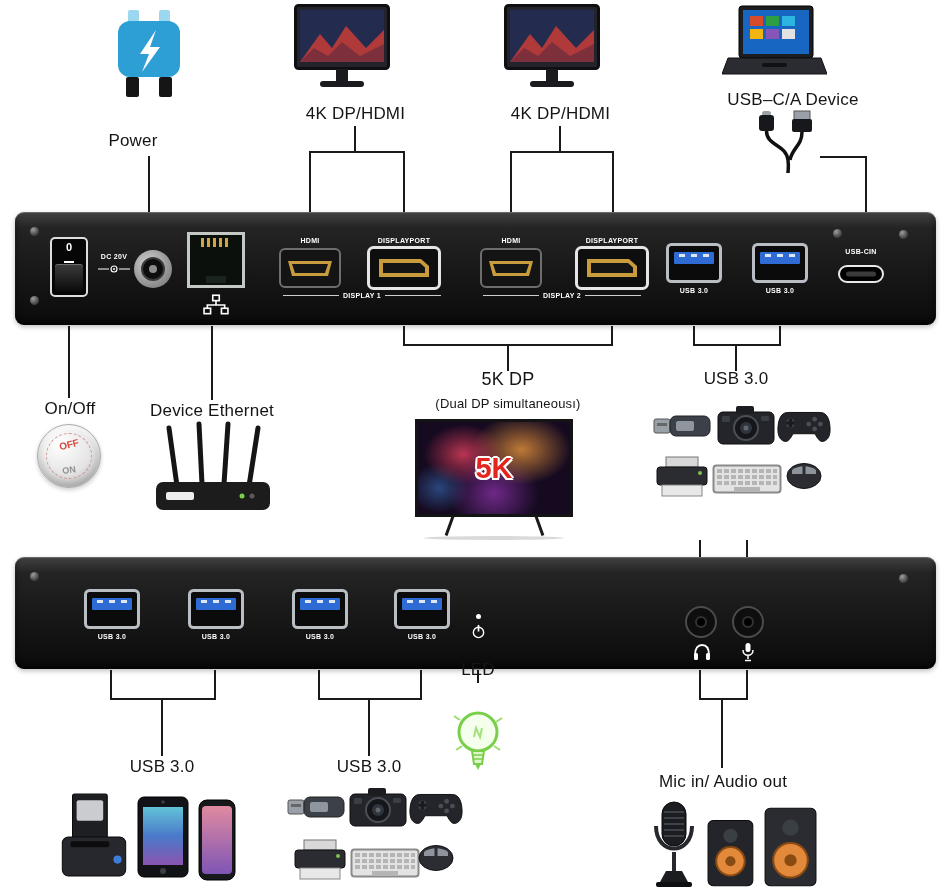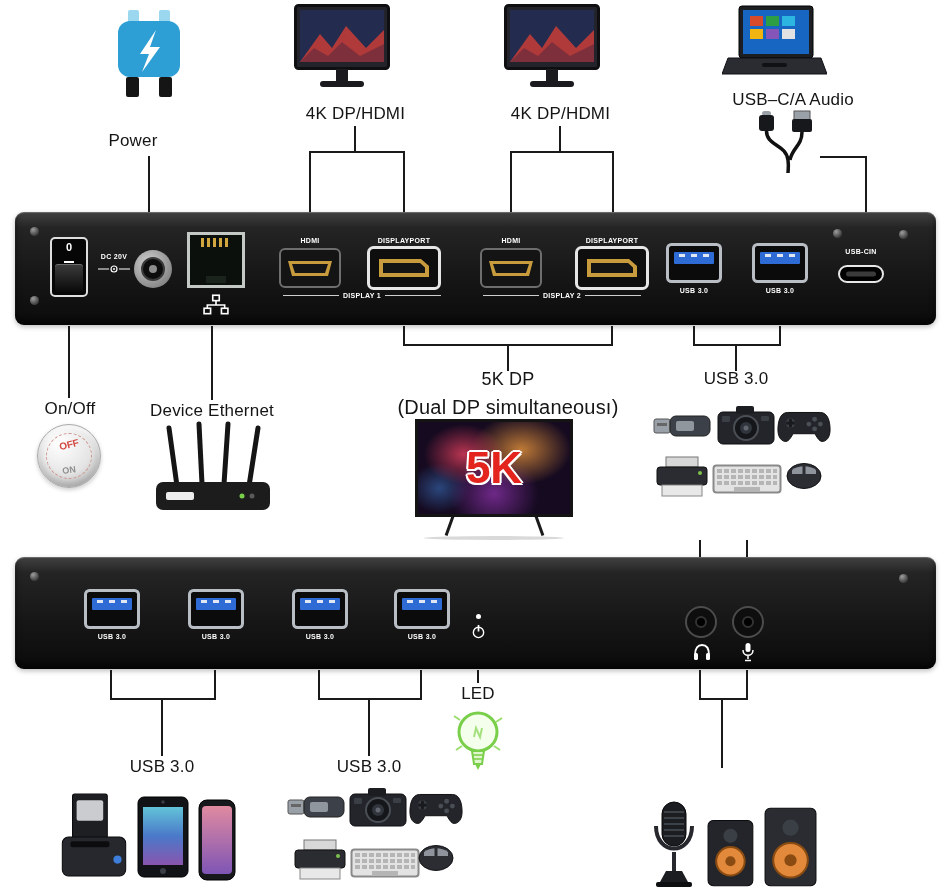--- a/index.html
+++ b/index.html
@@ -39,29 +39,29 @@
         box-shadow:inset 0 -5px 8px rgba(0,0,0,.22),inset 0 3px 4px rgba(255,255,255,.9),0 2px 4px rgba(0,0,0,.2);}
   .btn::before{content:"";position:absolute;inset:8px;border-radius:50%;border:1px dashed #cf968e;}
   .btn .off{position:absolute;top:14px;width:100%;text-align:center;color:#d24a41;font-size:10px;font-weight:700;transform:rotate(-14deg);}
   .btn .on{position:absolute;bottom:12px;width:100%;text-align:center;color:#8f8f8f;font-size:9px;font-weight:700;transform:rotate(-8deg);}
   .tvscr{position:absolute;width:158px;height:98px;border:3px solid #141414;box-sizing:border-box;
         display:flex;align-items:center;justify-content:center;
         background:radial-gradient(40px 30px at 30% 35%,rgba(214,60,90,.85),transparent),
                    radial-gradient(50px 35px at 68% 30%,rgba(233,150,60,.8),transparent),
                    radial-gradient(45px 40px at 50% 78%,rgba(140,50,170,.75),transparent),
                    radial-gradient(30px 25px at 14% 72%,rgba(60,120,200,.55),transparent),#150a20;}
-  .tvscr .k5{font-size:44px;font-weight:700;color:#e3251d;
+  .tvscr .k5{font-size:29px;font-weight:700;color:#e3251d;
         text-shadow:2px 0 #fff,-2px 0 #fff,0 2px #fff,0 -2px #fff,1.5px 1.5px #fff,-1.5px -1.5px #fff,1.5px -1.5px #fff,-1.5px 1.5px #fff;}
   .tvleg{position:absolute;width:3px;height:20px;background:#1a1a1a;}
   .tvbase{position:absolute;width:140px;height:4px;border-radius:50%;background:rgba(0,0,0,.15);}
   .jackwrap{position:absolute;width:32px;height:32px;border-radius:50%;background:#0e0e0e;border:2px solid #4c4c4c;
         box-sizing:border-box;display:flex;align-items:center;justify-content:center;}
   .jackwrap .hole{width:12px;height:12px;border-radius:50%;background:#000;border:2px solid #333;box-sizing:border-box;}
   .leddot{position:absolute;width:5px;height:5px;border-radius:50%;background:#fff;}
-  .sub{font-size:20px;}
+  .sub{font-size:13px;}
 </style>
 </head>
 <body>
 
 <div class="stage">
 
   <svg width="0" height="0" style="position:absolute" aria-hidden="true">
     <defs>
       <linearGradient id="gradTab" x1="0" y1="0" x2="0" y2="1">
         <stop offset="0" stop-color="#62c3d8"></stop>
@@ -276,21 +276,21 @@
     <rect x="21" y="6" width="66" height="44" fill="#1766c2"></rect>
     <rect x="28" y="12" width="13" height="10" fill="#d84b2a"></rect>
     <rect x="44" y="12" width="13" height="10" fill="#2e9e44"></rect>
     <rect x="60" y="12" width="13" height="10" fill="#2bb5e0"></rect>
     <rect x="28" y="25" width="13" height="10" fill="#f2b410"></rect>
     <rect x="44" y="25" width="13" height="10" fill="#8655b8"></rect>
     <rect x="60" y="25" width="13" height="10" fill="#e2e2e2"></rect>
     <path d="M6 54 L99 54 L105 70 L0 70 Z" fill="#2a2c31" stroke="#101114"></path>
     <rect x="40" y="59" width="25" height="4" rx="2" fill="#101114"></rect>
   </svg>
-  <div class="lbl" style="left:700px;top:90px;width:186px">USB–C/A Audio</div>
+  <div class="lbl" style="left:700px;top:90px;width:186px">USB–C/A Device</div>
   <svg class="abs" style="left:752px;top:110px" width="76" height="64">
     <rect x="10" y="1" width="9" height="5" rx="2.5" fill="#9aa0a8"></rect>
     <rect x="7" y="5" width="15" height="16" rx="3" fill="#17181c"></rect>
     <rect x="42" y="1" width="16" height="9" fill="#9aa0a8" stroke="#555"></rect>
     <rect x="40" y="9" width="20" height="13" rx="2" fill="#17181c"></rect>
     <path d="M14.5 21 C14.5 36 34 34 36 50 C37 58 36 60 36 63" stroke="#111" stroke-width="3.5" fill="none"></path>
     <path d="M50 22 C50 36 40 38 38 50" stroke="#111" stroke-width="3.5" fill="none"></path>
   </svg>
   <div class="ln" style="left:820px;top:156px;width:47px;height:2px"></div>
   <div class="ln" style="left:865px;top:156px;width:2px;height:56px"></div>
@@ -493,29 +493,30 @@
       <use href="#sym-printer"></use>
     </svg>
   <svg class="abs" style="left:350px;top:848px" width="70" height="30">
       <use href="#sym-keyboard"></use>
     </svg>
   <svg class="abs" style="left:416px;top:842px" width="40" height="30">
       <use href="#sym-mouse"></use>
     </svg>
 
   <div class="ln" style="left:477px;top:670px;width:2px;height:13px"></div>
-  <div class="lbl" style="left:448px;top:684px;width:60px">LED</div>
+  <div class="lbl" style="left:448px;top:660px;width:60px">LED</div>
   <svg class="abs" style="left:448px;top:706px" width="60" height="74">
       <use href="#sym-bulb"></use>
     </svg>
 
   <div class="ln" style="left:699px;top:670px;width:2px;height:30px"></div>
   <div class="ln" style="left:746px;top:670px;width:2px;height:30px"></div>
   <div class="ln" style="left:699px;top:698px;width:49px;height:2px"></div>
   <div class="ln" style="left:721px;top:698px;width:2px;height:70px"></div>
+  <div class="lbl" style="left:628px;top:772px;width:190px">Mic in/ Audio out</div>
   <svg class="abs" style="left:648px;top:798px" width="52" height="92">
       <use href="#sym-micstudio"></use>
     </svg>
   <svg class="abs" style="left:706px;top:806px" width="112" height="82">
       <use href="#sym-speakers"></use>
     </svg>
 
 </div>
 
 </body></html>

